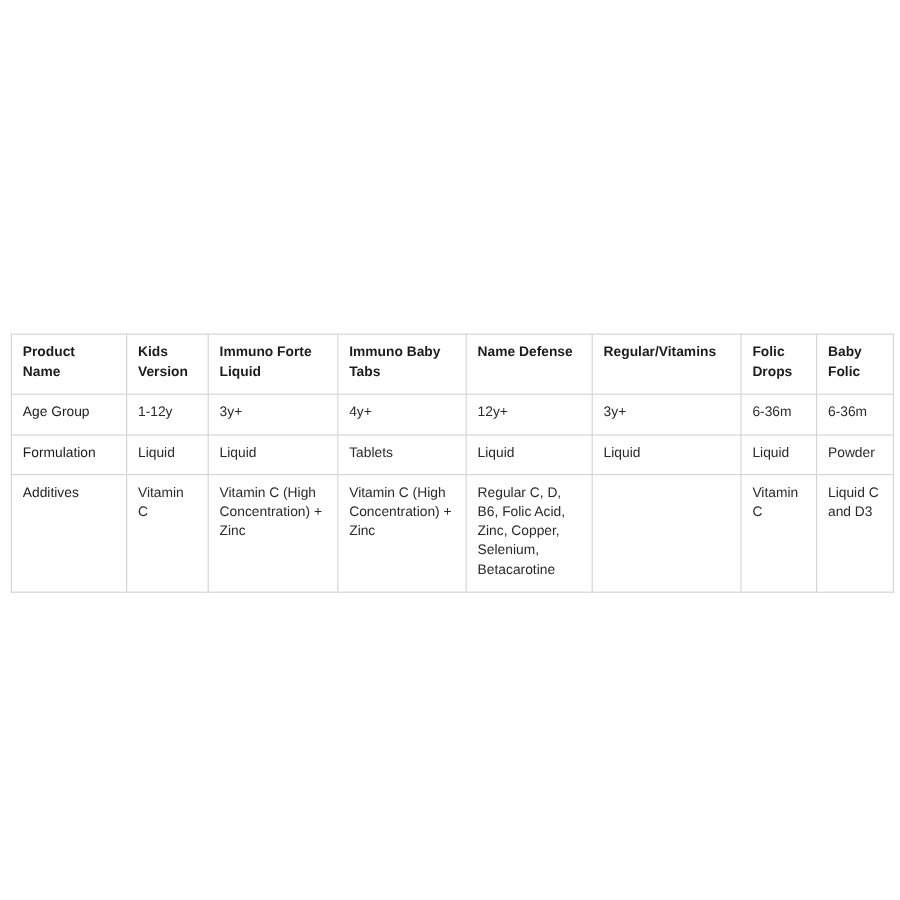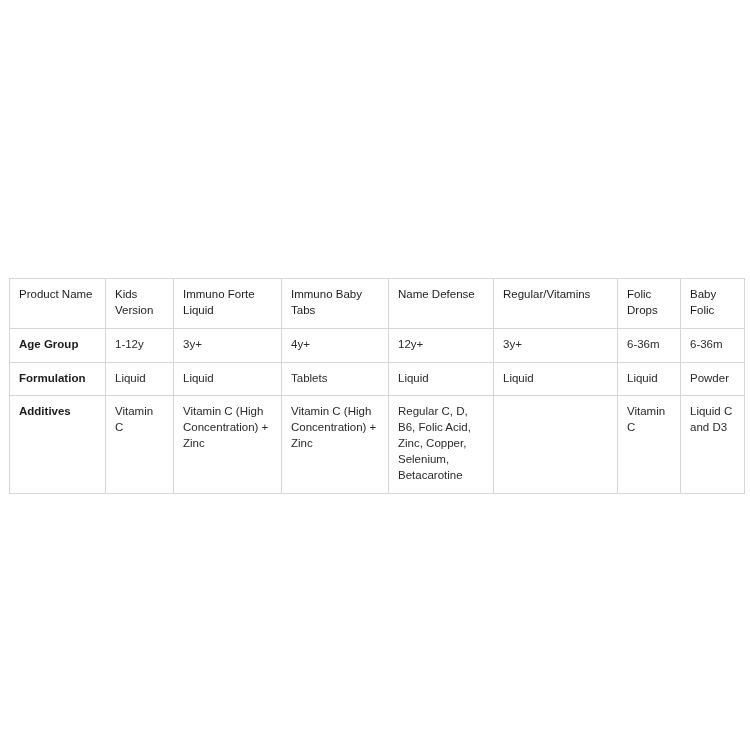--- a/index.html
+++ b/index.html
@@ -35,25 +35,25 @@
     line-height: 1.38;
   }
   table.comparison td {
     border: 1px solid #d6d6d6;
     padding: 8px 9px 9px 9px;
     vertical-align: top;
     color: #2a2a2a;
     word-wrap: break-word;
   }
   table.comparison tr.header-row td {
-    font-weight: normal;
+    font-weight: bold;
     color: #1c1c1c;
   }
   table.comparison td.rowhead {
-    font-weight: bold;
+    font-weight: normal;
     color: #1c1c1c;
   }
   
   col.c0 { width: 96px; }
   col.c1 { width: 68px; }
   col.c2 { width: 108px; }
   col.c3 { width: 107px; }
   col.c4 { width: 105px; }
   col.c5 { width: 124px; }
   col.c6 { width: 63px; }

